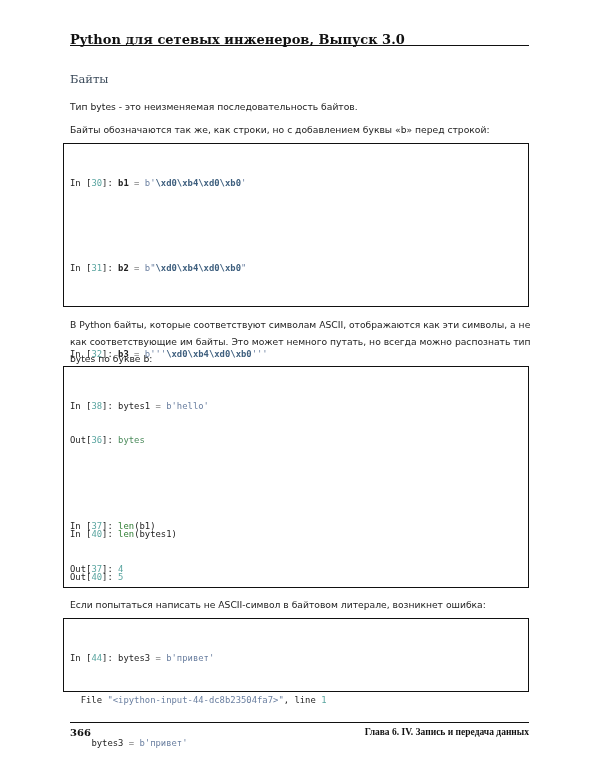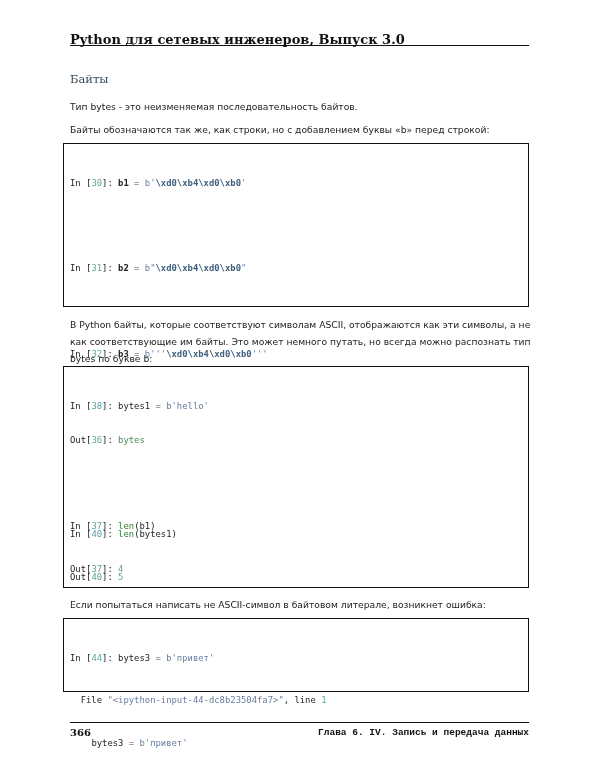--- a/index.html
+++ b/index.html
@@ -12,21 +12,21 @@
   .code .line { height:14.3px; }
   .num { color:#5aa5a0; }
   .kw-name { font-weight:bold; color:#222; }
   .op { color:#888; }
   .str { color:#6a7fa0; }
   .esc { color:#3e5f7e; font-weight:bold; }
   .builtin { color:#2e7d32; }
   .nb { color:#4a8a5a; }
   .footer-rule { position:absolute; left:70px; top:722px; width:459px; height:1px; background:#111; }
   .footer-left { position:absolute; left:70px; top:727px; font-family:"DejaVu Serif", serif; font-weight:bold; font-size:10px; color:#111;text-align:right; }
-  .footer-right { position:absolute; right:71px; top:727px; font-family:Liberation Mono, monospace; font-weight:bold; font-size:9.5px; color:#111; }
+  .footer-right { position:absolute; right:71px; top:727px; font-family:Liberation Serif, serif; font-weight:bold; font-size:9.5px; color:#111; }
 </style>
 </head>
 <body>
 
 <div class="header">Python для сетевых инженеров, Выпуск 3.0</div>
 <div class="header-rule"></div>
 
 <div class="section-title">Байты</div>
 
 <div class="para" style="top:98px;">Тип bytes - это неизменяемая последовательность байтов.</div>

